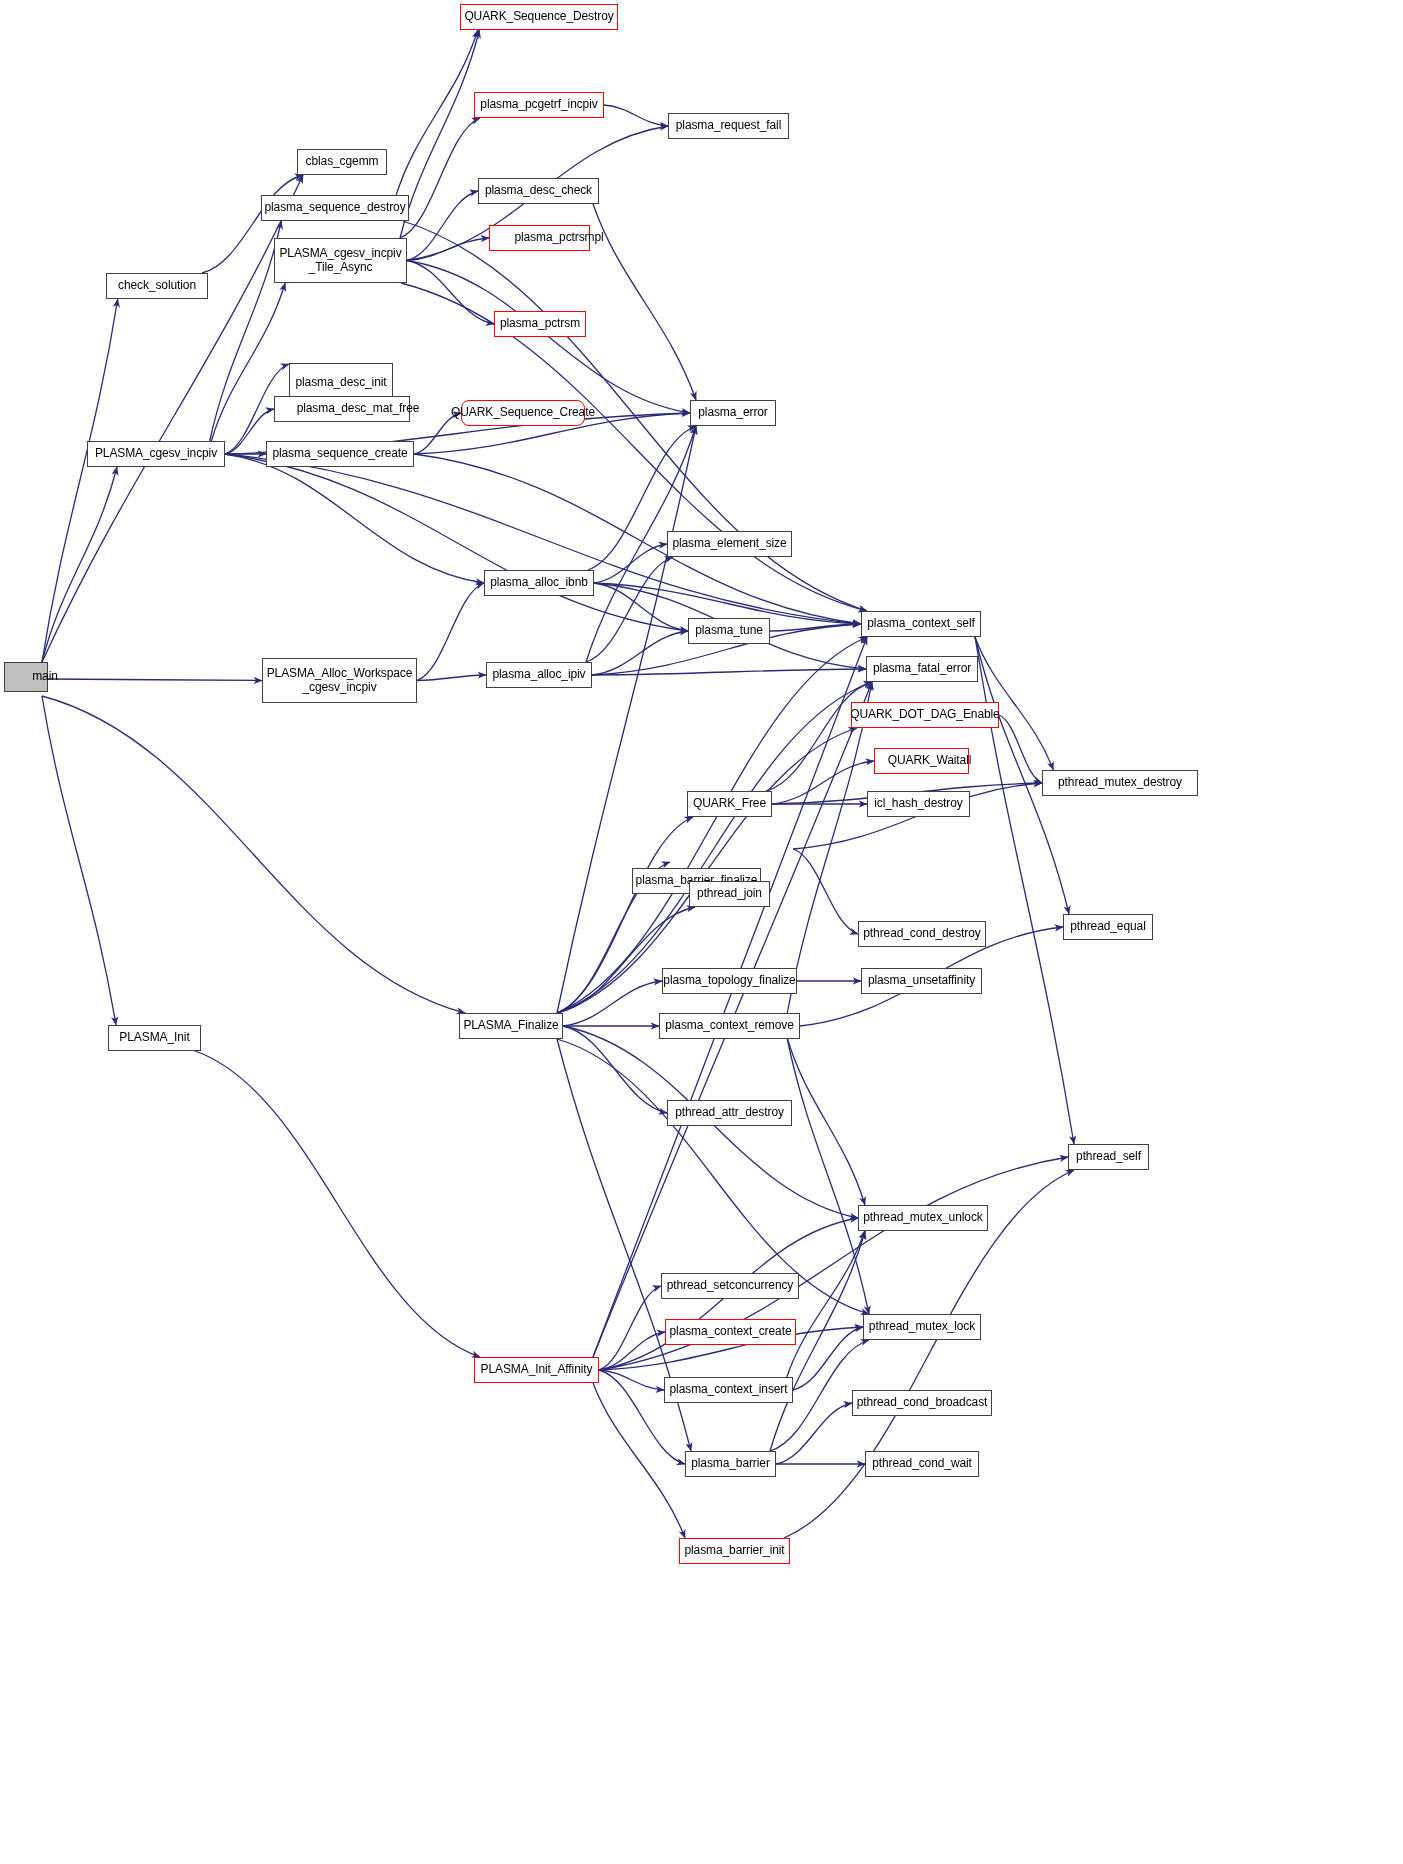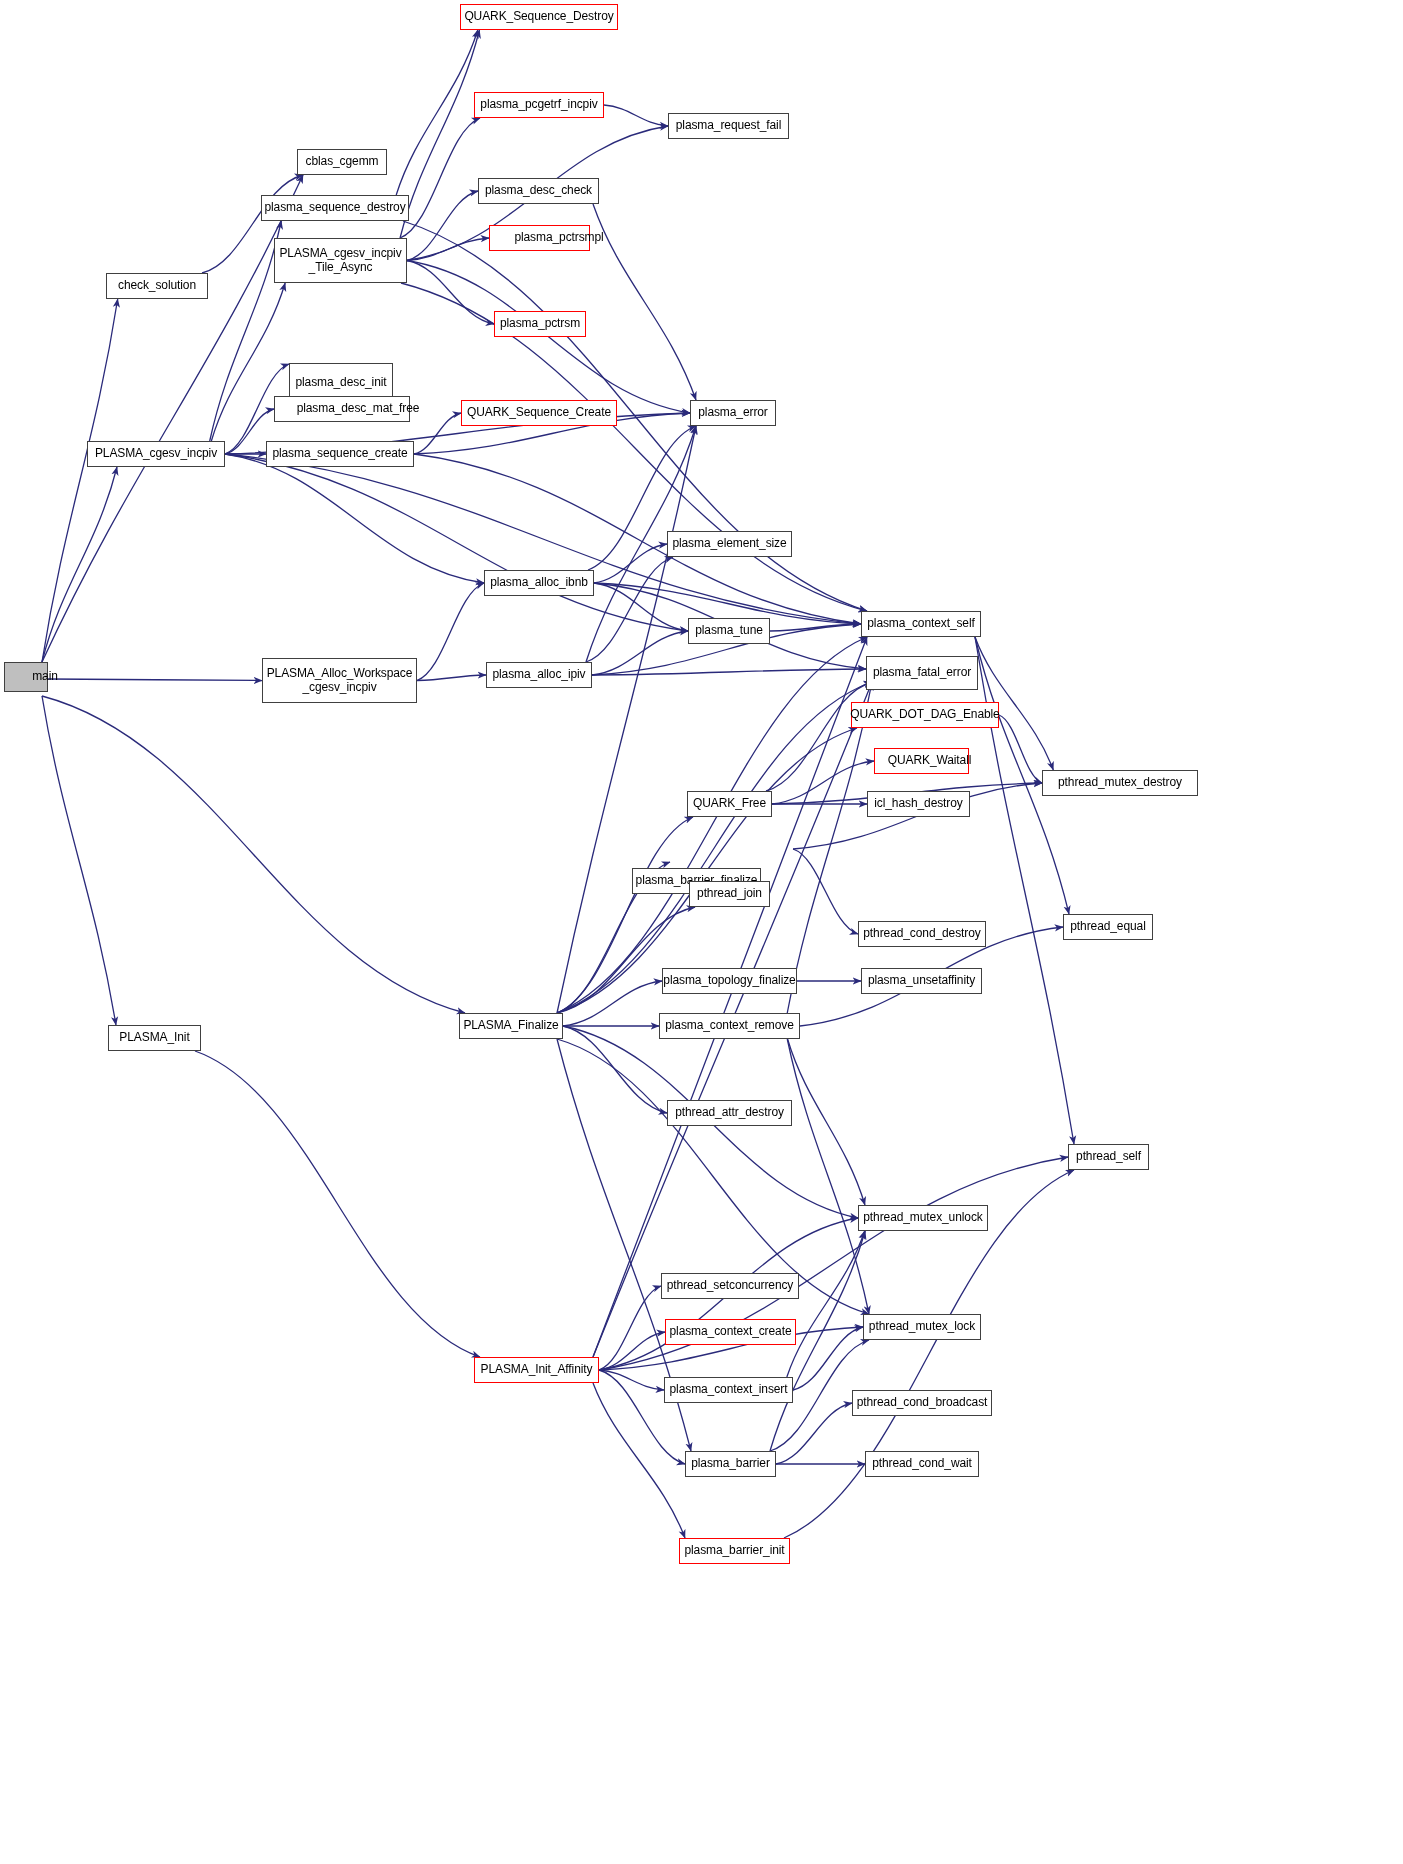--- a/index.html
+++ b/index.html
@@ -143,30 +143,30 @@
     <div class="node red" style="left: 460px; top: 4px; width: 158px; height: 26px;">QUARK_Sequence_Destroy</div>
     <div class="node red" style="left: 474px; top: 92px; width: 130px; height: 26px;">plasma_pcgetrf_incpiv</div>
     <div class="node" style="left: 668px; top: 113px; width: 121px; height: 26px;">plasma_request_fail</div>
     <div class="node" style="left: 478px; top: 178px; width: 121px; height: 26px;">plasma_desc_check</div>
     <div class="node red" style="left: 489px; top: 225px; width: 101px; height: 26px; padding-left: 39px;">plasma_pctrsmpl</div>
     <div class="node red" style="left: 494px; top: 311px; width: 92px; height: 26px;">plasma_pctrsm</div>
     <div class="node" style="left: 289px; top: 351px; width: 104px; height: 39px; margin-top: 12px;">plasma_desc_init</div>
     <div class="node" style="left: 274px; top: 396px; width: 136px; height: 26px; padding-left: 32px;">plasma_desc_mat_free</div>
     <div class="node" style="left: 87px; top: 441px; width: 138px; height: 26px;">PLASMA_cgesv_incpiv</div>
     <div class="node" style="left: 266px; top: 441px; width: 148px; height: 26px;">plasma_sequence_create</div>
-    <div class="node red" style="left: 461px; top: 400px; width: 156px; height: 26px;">QUARK_Sequence_Create</div>
+    <div class="node red" style="left: 461px; top: 400px; width: 124px; height: 26px; border-radius: 8px;">QUARK_Sequence_Create</div>
     <div class="node" style="left: 690px; top: 400px; width: 86px; height: 26px;">plasma_error</div>
     <div class="node" style="left: 667px; top: 531px; width: 125px; height: 26px;">plasma_element_size</div>
     <div class="node" style="left: 484px; top: 570px; width: 110px; height: 26px;">plasma_alloc_ibnb</div>
     <div class="node" style="left: 688px; top: 618px; width: 82px; height: 26px;">plasma_tune</div>
     <div class="node" style="left: 861px; top: 611px; width: 120px; height: 26px;">plasma_context_self</div>
     <div class="node" style="left: 262px; top: 658px; width: 155px; height: 45px;">PLASMA_Alloc_Workspace
 _cgesv_incpiv</div>
     <div class="node" style="left: 486px; top: 662px; width: 106px; height: 26px;">plasma_alloc_ipiv</div>
-    <div class="node" style="left: 866px; top: 656px; width: 112px; height: 34px;">plasma_fatal_error</div>
+    <div class="node" style="left: 866px; top: 656px; width: 112px; height: 26px;">plasma_fatal_error</div>
     <div class="node red" style="left: 851px; top: 702px; width: 148px; height: 26px;">QUARK_DOT_DAG_Enable</div>
     <div class="node red" style="left: 874px; top: 748px; width: 95px; height: 26px; padding-left: 16px;">QUARK_Waitall</div>
     <div class="node" style="left: 1042px; top: 770px; width: 156px; height: 26px;">pthread_mutex_destroy</div>
     <div class="node" style="left: 687px; top: 791px; width: 85px; height: 26px;">QUARK_Free</div>
     <div class="node" style="left: 867px; top: 791px; width: 103px; height: 26px;">icl_hash_destroy</div>
     <div class="node" style="left: 632px; top: 836px; width: 129px; height: 26px; margin-top: 32px;">plasma_barrier_finalize</div>
     <div class="node" style="left: 689px; top: 881px; width: 81px; height: 26px;">pthread_join</div>
     <div class="node" style="left: 858px; top: 921px; width: 128px; height: 26px;">pthread_cond_destroy</div>
     <div class="node" style="left: 1063px; top: 914px; width: 90px; height: 26px;">pthread_equal</div>
     <div class="node" style="left: 662px; top: 968px; width: 135px; height: 26px;">plasma_topology_finalize</div>

